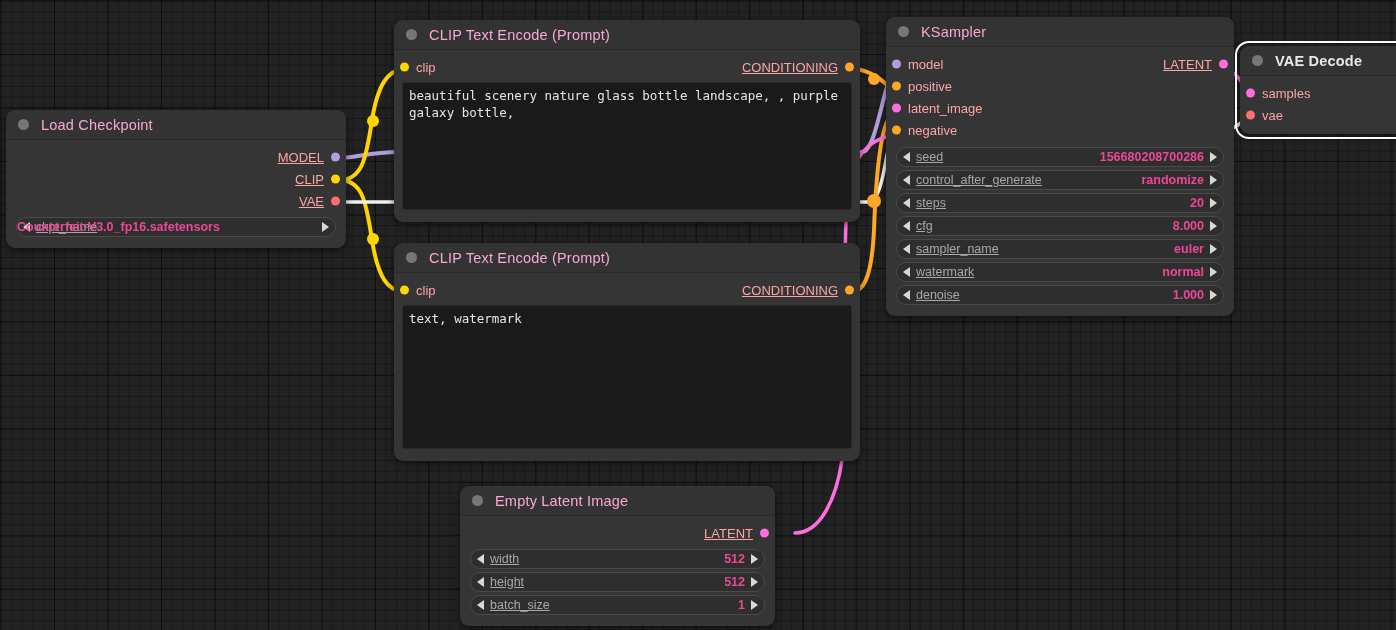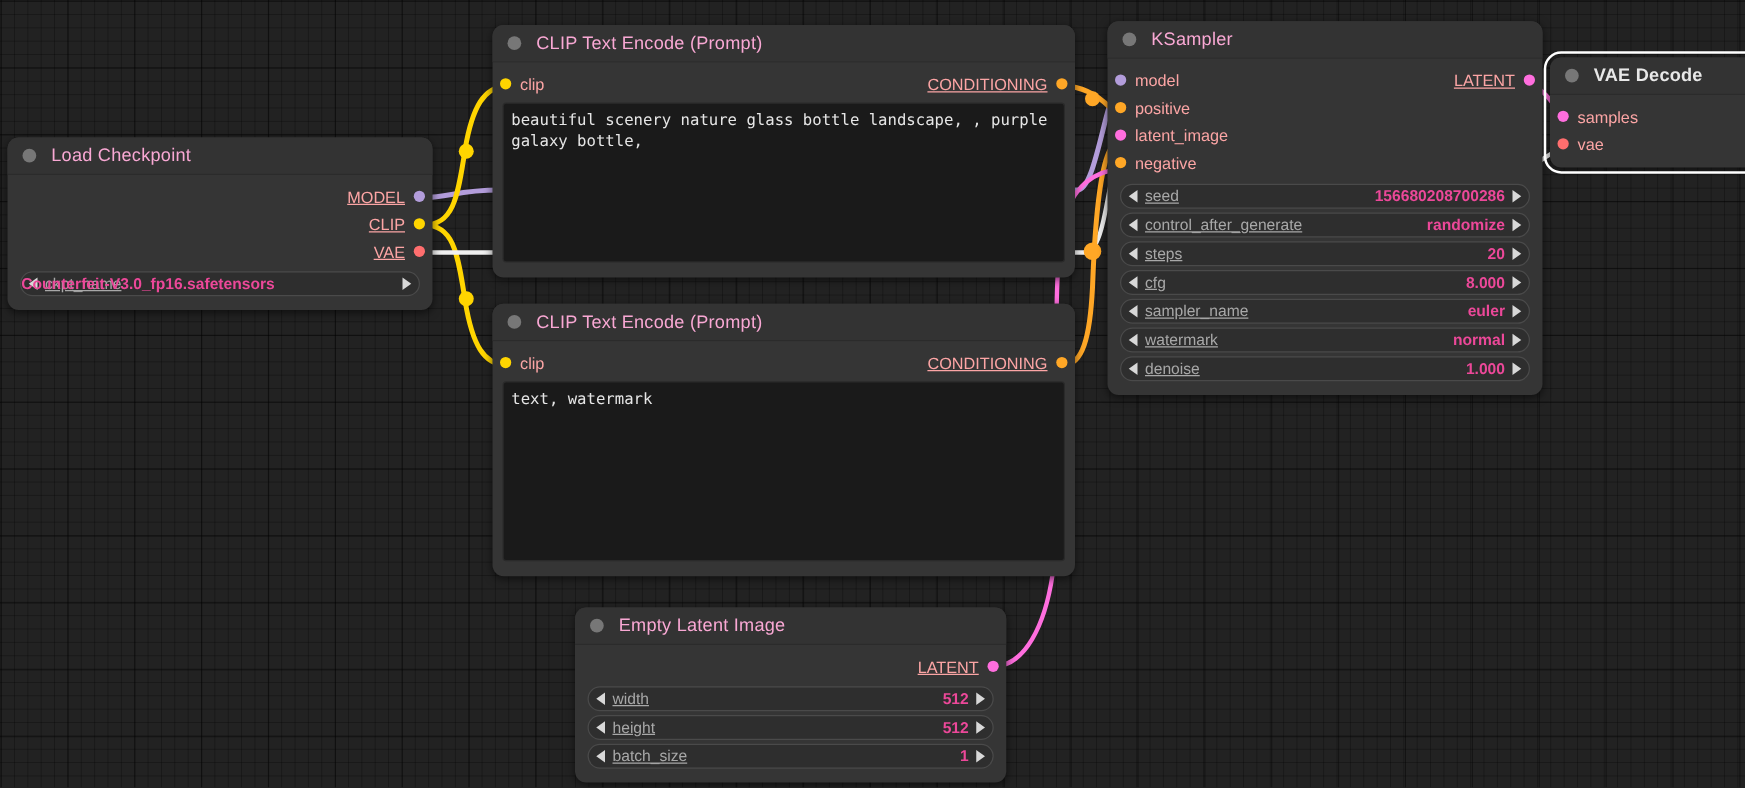--- a/index.html
+++ b/index.html
@@ -336,21 +336,21 @@
       </div>
       <div class="widget">
         <span class="w-arrow left"></span>
         <span class="w-label">denoise</span>
         <span class="w-value">1.000</span>
         <span class="w-arrow right"></span>
       </div>
     </div>
   </div>
 
-  <div class="node" style="left:460px; top:486px; width:345px;">
+  <div class="node" style="left:460px; top:486px; width:315px;">
     <div class="node-title">
       <span class="title-dot"></span>
       <span class="title-text">Empty Latent Image</span>
     </div>
     <div class="node-body">
       <div class="slot out">
         <span class="dot" style="background:#ff6ede"></span>
         <span>LATENT</span>
       </div>
       <div class="widget" style="margin-top:5px;">

